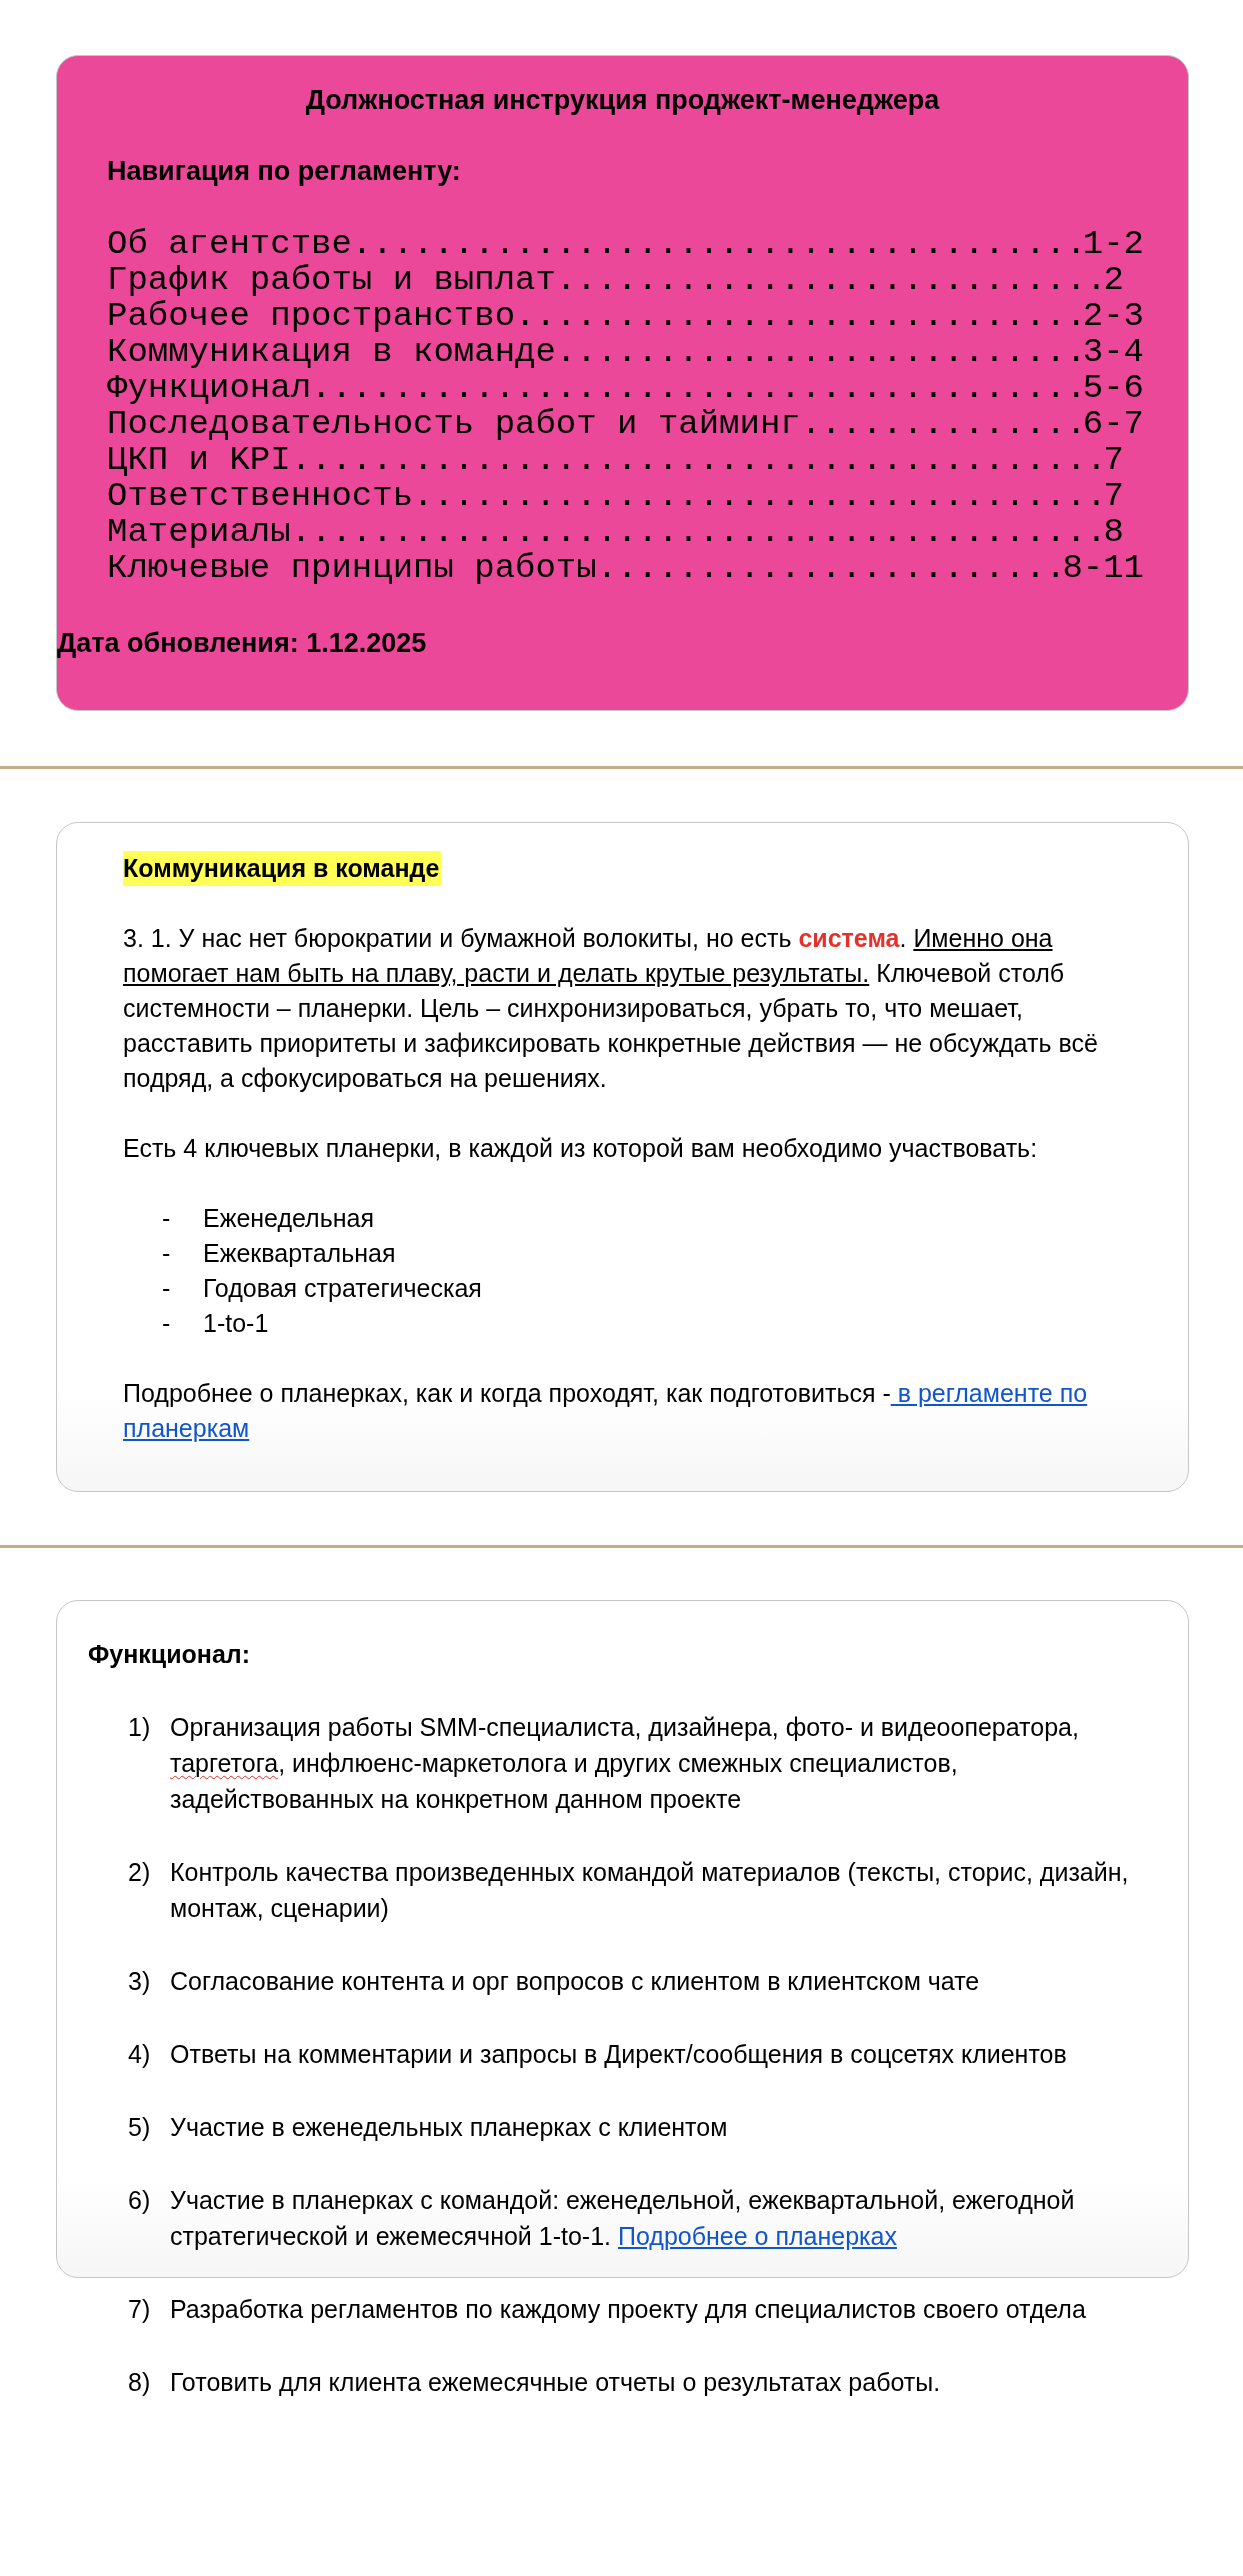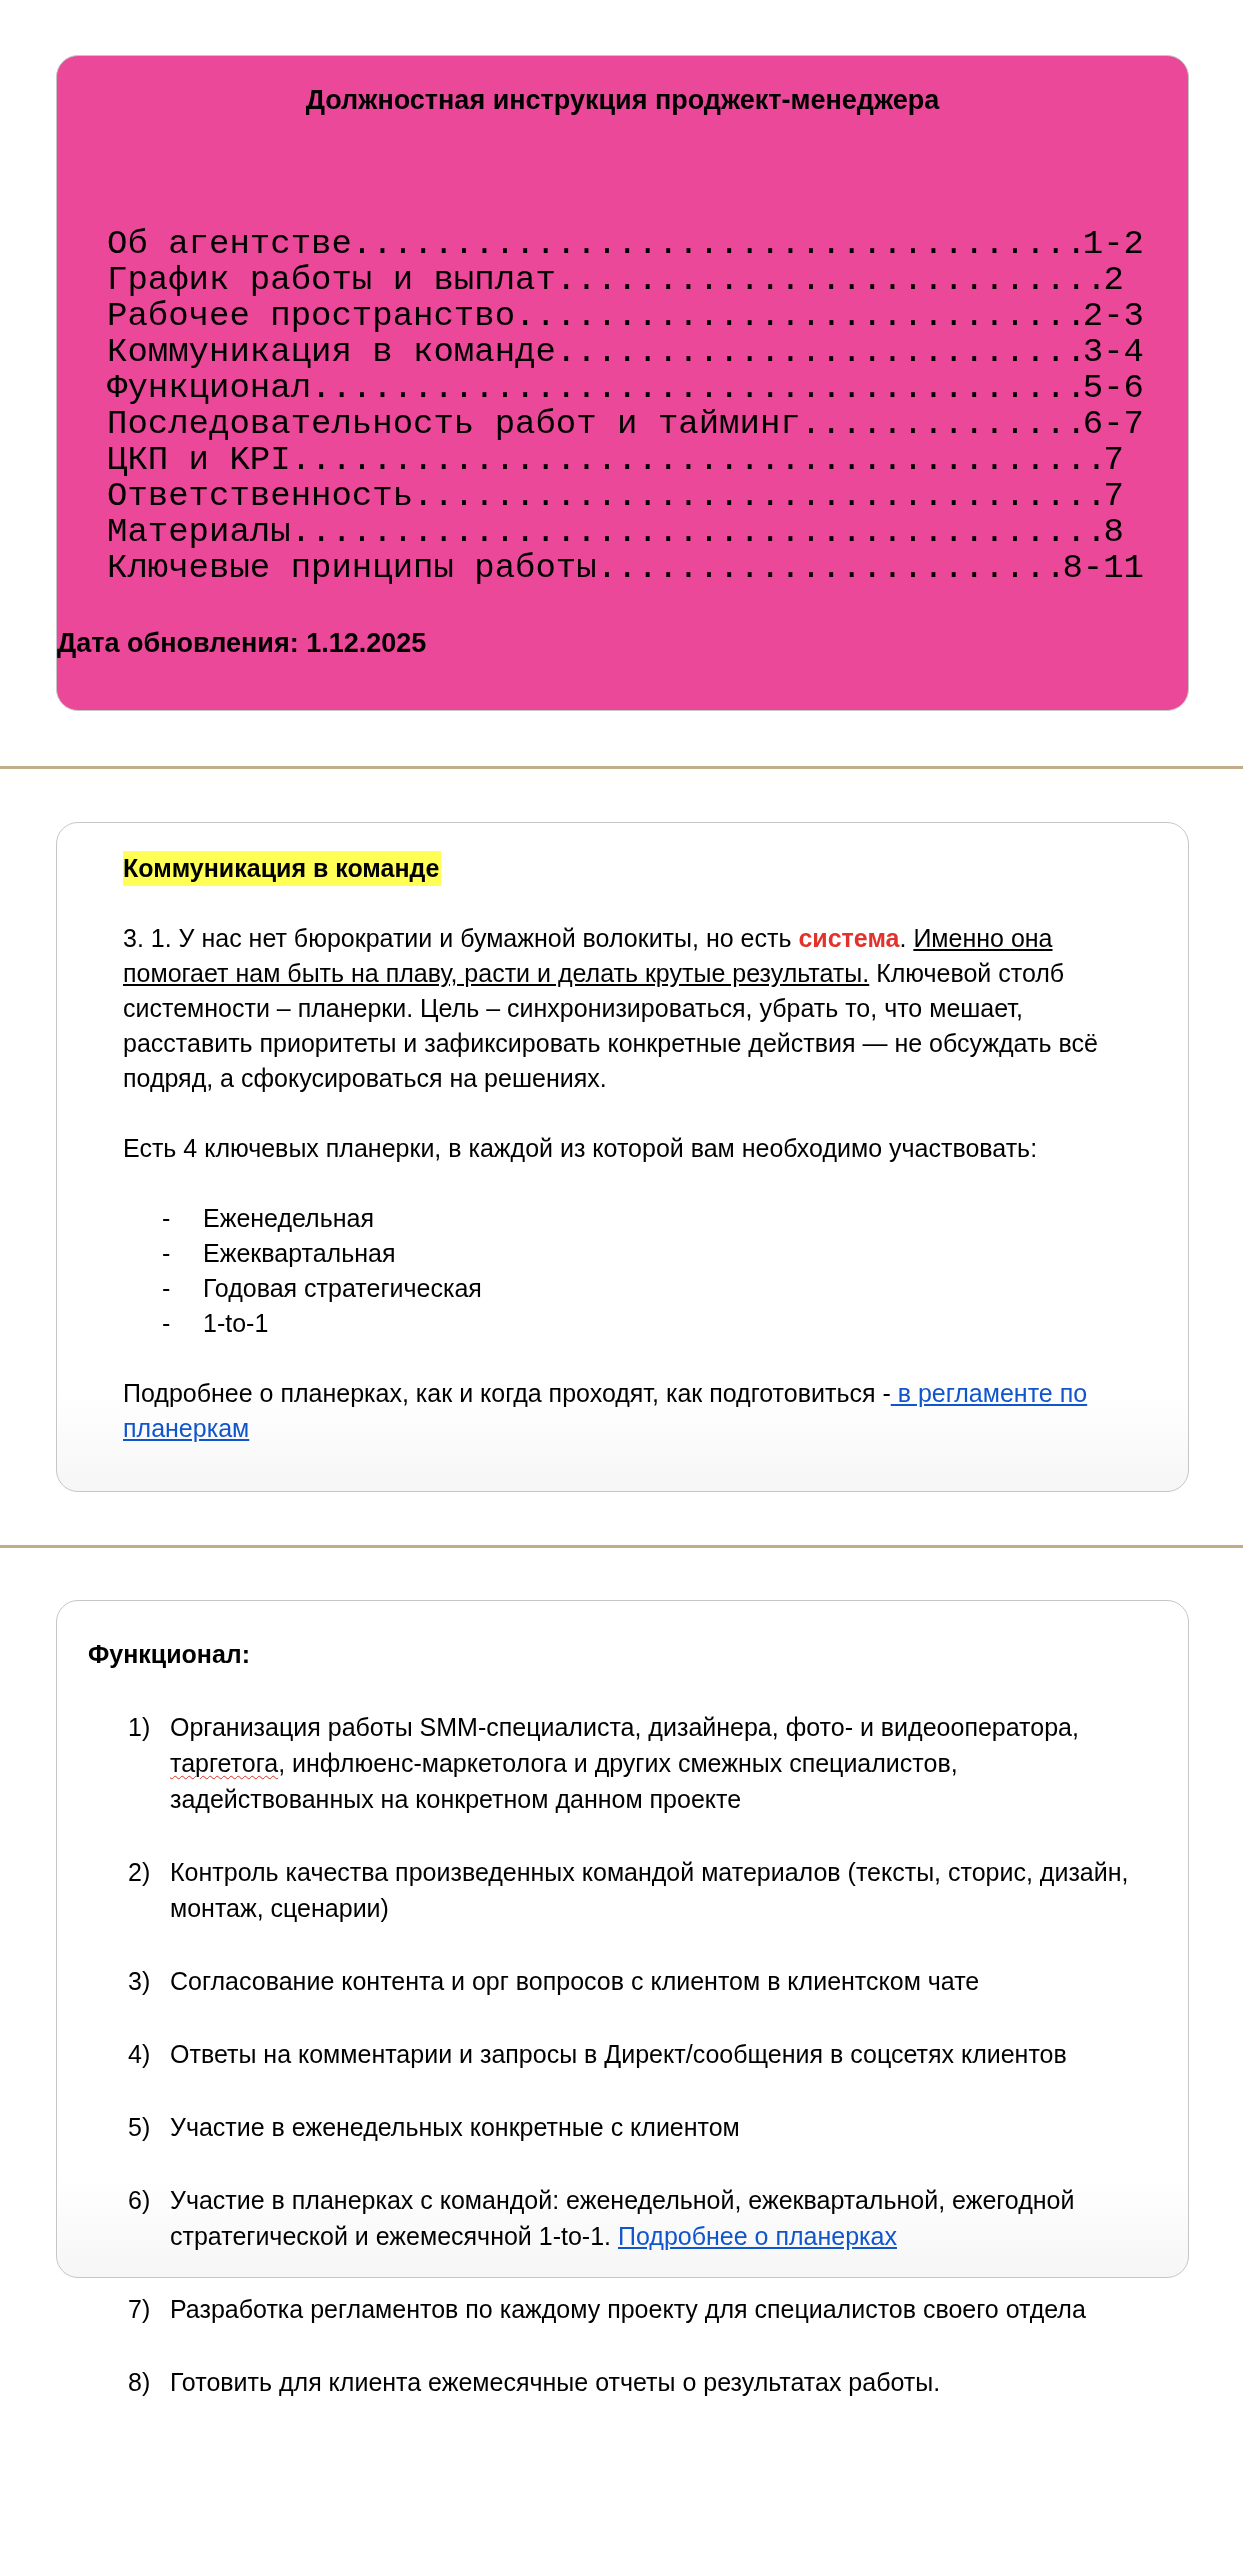--- a/index.html
+++ b/index.html
@@ -96,20 +96,21 @@
       text-decoration: underline wavy #d93025;
       text-decoration-thickness: 0.9px;
       text-underline-offset: 2.8px;
     }
   </style>
 </head>
 <body>
 
 <div class="card" id="card-toc">
   <div class="toc-title">Должностная инструкция проджект-менеджера</div>
+  <div class="toc-heading">Навигация по регламенту:</div>
   <ul class="toc-list">
     <li class="toc-item">
       <span class="lbl">Об агентстве</span>
       <span class="dots"></span>
       <span class="pg">1-2</span>
     </li>
     <li class="toc-item">
       <span class="lbl">График работы и выплат</span>
       <span class="dots"></span>
       <span class="pg" style="margin-right:20px">2</span>
@@ -208,21 +209,21 @@
       <li>
         <span class="num">3)</span>
         <span class="txt">Согласование контента и орг вопросов с клиентом в клиентском чате</span>
       </li>
       <li>
         <span class="num">4)</span>
         <span class="txt">Ответы на комментарии и запросы в Директ/сообщения в соцсетях клиентов</span>
       </li>
       <li>
         <span class="num">5)</span>
-        <span class="txt">Участие в еженедельных конкретные с клиентом</span>
+        <span class="txt">Участие в еженедельных планерках с клиентом</span>
       </li>
       <li>
         <span class="num">6)</span>
         <span class="txt"><span>Участие в планерках с командой: еженедельной, ежеквартальной, ежегодной стратегической и ежемесячной 1-to-1. </span><a class="link">Подробнее о планерках</a></span>
       </li>
       <li>
         <span class="num">7)</span>
         <span class="txt">Разработка регламентов по каждому проекту для специалистов своего отдела</span>
       </li>
       <li>

